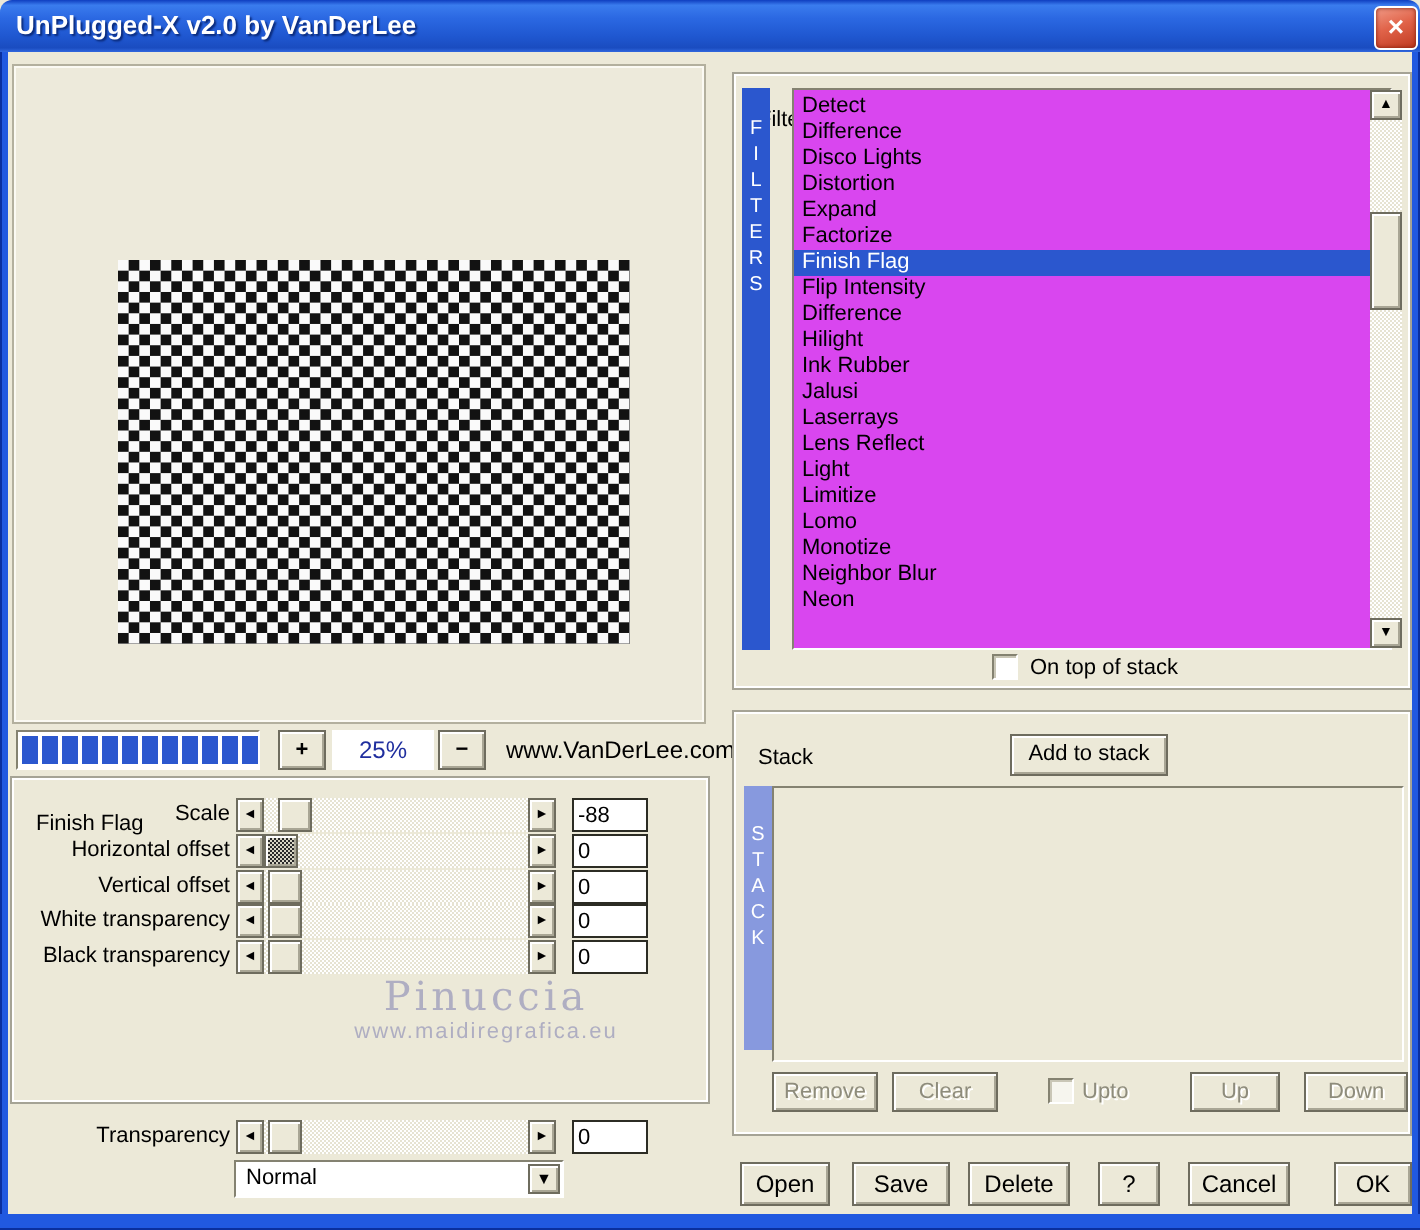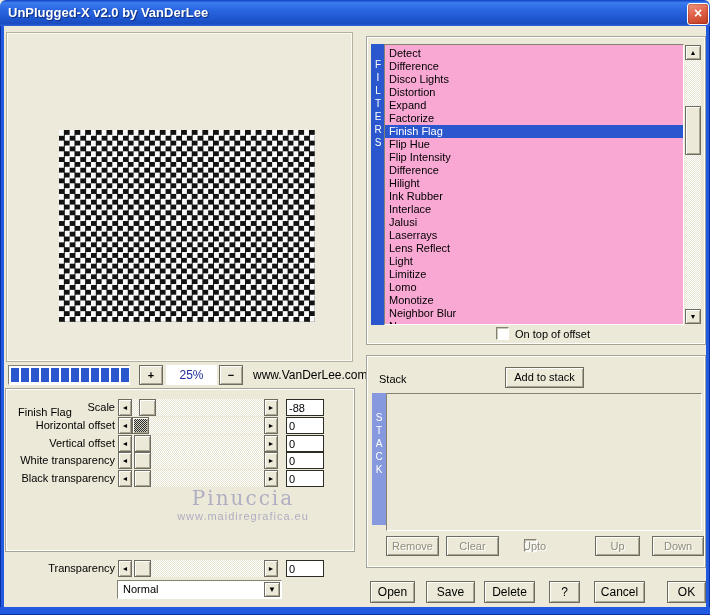--- a/index.html
+++ b/index.html
@@ -91,21 +91,21 @@
   
   .dd{position:absolute;left:117px;top:580px;width:165px;height:19px;background:#fff;padding-left:28px;}
   .dd .txt{position:absolute;left:5px;top:2px;}
   .dd .btn{position:absolute;right:1px;top:1px;width:16px;height:15px;font-size:8px;line-height:14px;}
   
   .fgroup{left:366px;top:36px;width:340px;height:309px;}
   .fsidebar{position:absolute;left:371px;top:44px;width:14px;height:281px;background:var(--accent,#2B57CE);}
   .vletters{display:flex;flex-direction:column;align-items:center;color:#fff;font-size:10px;line-height:13px;}
   .fsidebar .vletters{padding-top:14px;}
   .flist{
-    position:absolute;left:384px;top:44px;width:300px;height:281px;background:#f9a8d4;
+    position:absolute;left:396px;top:44px;width:300px;height:281px;background:#d946ef;
     overflow:hidden;padding-top:2px;box-sizing:border-box;
     border:1px solid;border-color:#848271 #fff #fff #848271;
   }
   .fitem{height:13px;line-height:13px;padding-left:4px;white-space:nowrap;}
   .fitem.sel{background:var(--accent,#2B57CE);color:#fff;width:100%;box-sizing:border-box;}
   .sbar{position:absolute;left:685px;top:45px;width:16px;height:279px;}
   .sbar .up{position:absolute;left:0;top:0;width:16px;height:15px;font-size:7px;line-height:14px;}
   .sbar .dn{position:absolute;left:0;bottom:0;width:16px;height:15px;font-size:7px;line-height:14px;}
   .sbar .trk{position:absolute;left:0;top:15px;width:16px;height:249px;}
   .sbar .th{position:absolute;left:0;top:61px;width:16px;height:49px;}
@@ -243,64 +243,62 @@
     </div>
   </div>
   <div class="flist">
     <div class="fitem">Detect</div>
     <div class="fitem">Difference</div>
     <div class="fitem">Disco Lights</div>
     <div class="fitem">Distortion</div>
     <div class="fitem">Expand</div>
     <div class="fitem">Factorize</div>
     <div class="fitem sel">Finish Flag</div>
-    <div class="fitem">Flip Hue</div>
     <div class="fitem">Flip Intensity</div>
     <div class="fitem">Difference</div>
     <div class="fitem">Hilight</div>
     <div class="fitem">Ink Rubber</div>
-    <div class="fitem">Interlace</div>
     <div class="fitem">Jalusi</div>
     <div class="fitem">Laserrays</div>
     <div class="fitem">Lens Reflect</div>
     <div class="fitem">Light</div>
     <div class="fitem">Limitize</div>
     <div class="fitem">Lomo</div>
     <div class="fitem">Monotize</div>
     <div class="fitem">Neighbor Blur</div>
     <div class="fitem">Neon</div>
   </div>
   <div class="sbar">
     <span class="up b3d">▲</span>
     <span class="trk dither"></span>
     <span class="th b3d"></span>
     <span class="dn b3d">▼</span>
   </div>
   <div class="chk" style="left:496px;top:327px;"></div>
-  <div style="position:absolute;left:515px;top:328px;">On top of offset</div>
+  <div style="position:absolute;left:515px;top:328px;">On top of stack</div>
 
   <div class="groupbox sgroup">
     <span class="grouplabel">Stack</span>
   </div>
   <div class="btn b3d" style="left:505px;top:367px;width:79px;height:21px;line-height:19px;">Add to stack</div>
   <div class="ssidebar">
     <div class="vletters">
       <span>S</span>
       <span>T</span>
       <span>A</span>
       <span>C</span>
       <span>K</span>
     </div>
   </div>
   <div class="slist"></div>
 
   <div class="btn b3d disabled" style="left:386px;top:536px;width:53px;">Remove</div>
   <div class="btn b3d disabled" style="left:446px;top:536px;width:53px;">Clear</div>
   <div class="chk dis" style="left:524px;top:539px;"></div>
-  <div class="disabled" style="position:absolute;left:523px;top:540px;text-align:right;">Upto</div>
+  <div class="disabled" style="position:absolute;left:541px;top:540px;text-align:right;">Upto</div>
   <div class="btn b3d disabled" style="left:595px;top:536px;width:45px;">Up</div>
   <div class="btn b3d disabled" style="left:652px;top:536px;width:52px;">Down</div>
 
   <div class="fbtn b3d" style="left:370px;top:581px;width:45px;">Open</div>
   <div class="fbtn b3d" style="left:426px;top:581px;width:49px;">Save</div>
   <div class="fbtn b3d" style="left:484px;top:581px;width:51px;">Delete</div>
   <div class="fbtn b3d" style="left:549px;top:581px;width:31px;">?</div>
   <div class="fbtn b3d" style="left:594px;top:581px;width:51px;">Cancel</div>
   <div class="fbtn b3d" style="left:667px;top:581px;width:39px;">OK</div>
 

